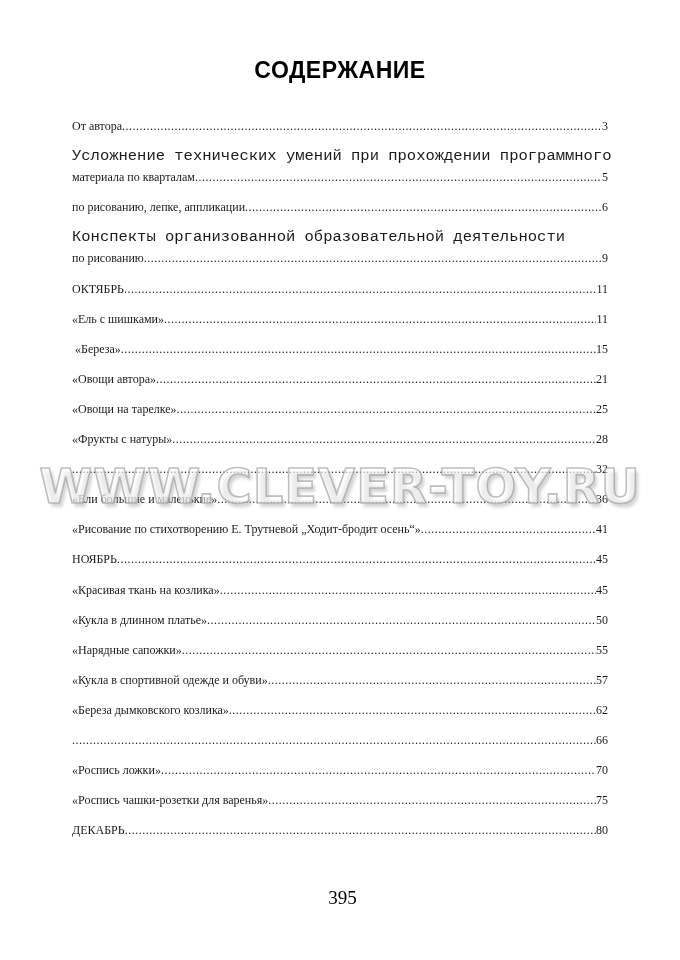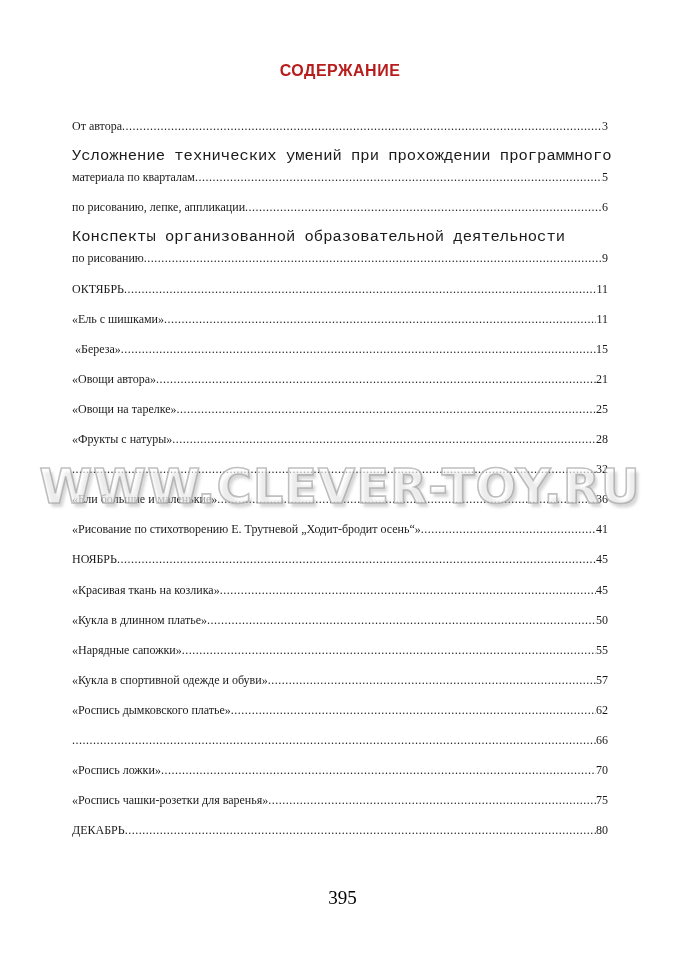--- a/index.html
+++ b/index.html
@@ -20,24 +20,24 @@
     position: absolute;
     left: 72px;
     top: 58px;
     width: 536px;
   }
   .doc-title {
     margin: 0 0 33px 0;
     text-align: center;
     font-family: "Liberation Sans", sans-serif;
     font-weight: bold;
-    font-size: 16px;
+    font-size: 23px;
     line-height: 25px;
     letter-spacing: 0.5px;
-    color: #b91c1c;
+    color: #000000;
   }
   .toc-entry {
     margin: 0 0 9px 0;
   }
   .toc-line {
     line-height: 21.1px;
     font-size: 15.5px;
     white-space: pre;
     font-family: Liberation Mono, monospace;
   }
@@ -219,21 +219,21 @@
         </div>
         <div class="toc-entry">
           <div class="toc-row">
             <span class="toc-label">«Кукла в спортивной одежде и обуви»</span>
             <span class="toc-leader">....................................................................................................................................................................................................................................................................</span>
             <span class="toc-page">57</span>
           </div>
         </div>
         <div class="toc-entry">
           <div class="toc-row">
-            <span class="toc-label">«Роспись дымковского платье»</span>
+            <span class="toc-label">«Береза дымковского козлика»</span>
             <span class="toc-leader">....................................................................................................................................................................................................................................................................</span>
             <span class="toc-page">62</span>
           </div>
         </div>
         <div class="toc-entry">
           <div class="toc-row">
             <span class="toc-leader">....................................................................................................................................................................................................................................................................</span>
             <span class="toc-page">66</span>
           </div>
         </div>

